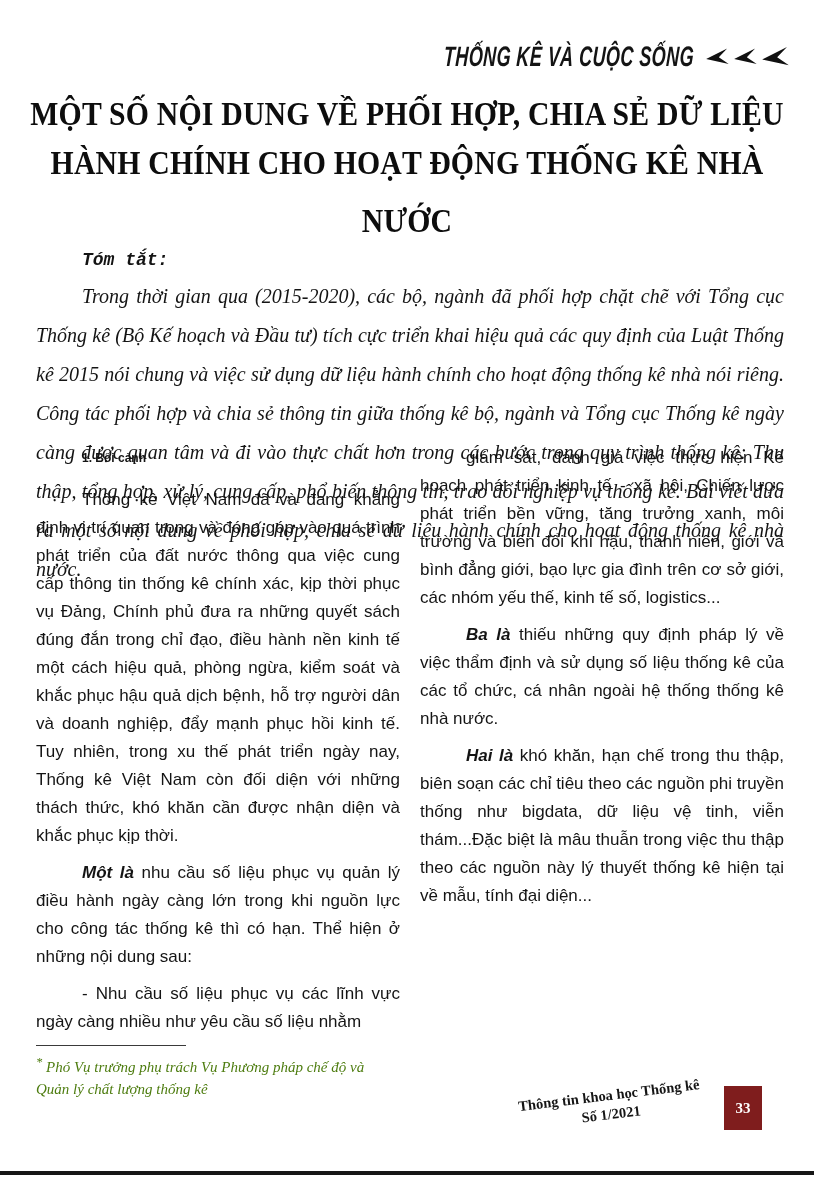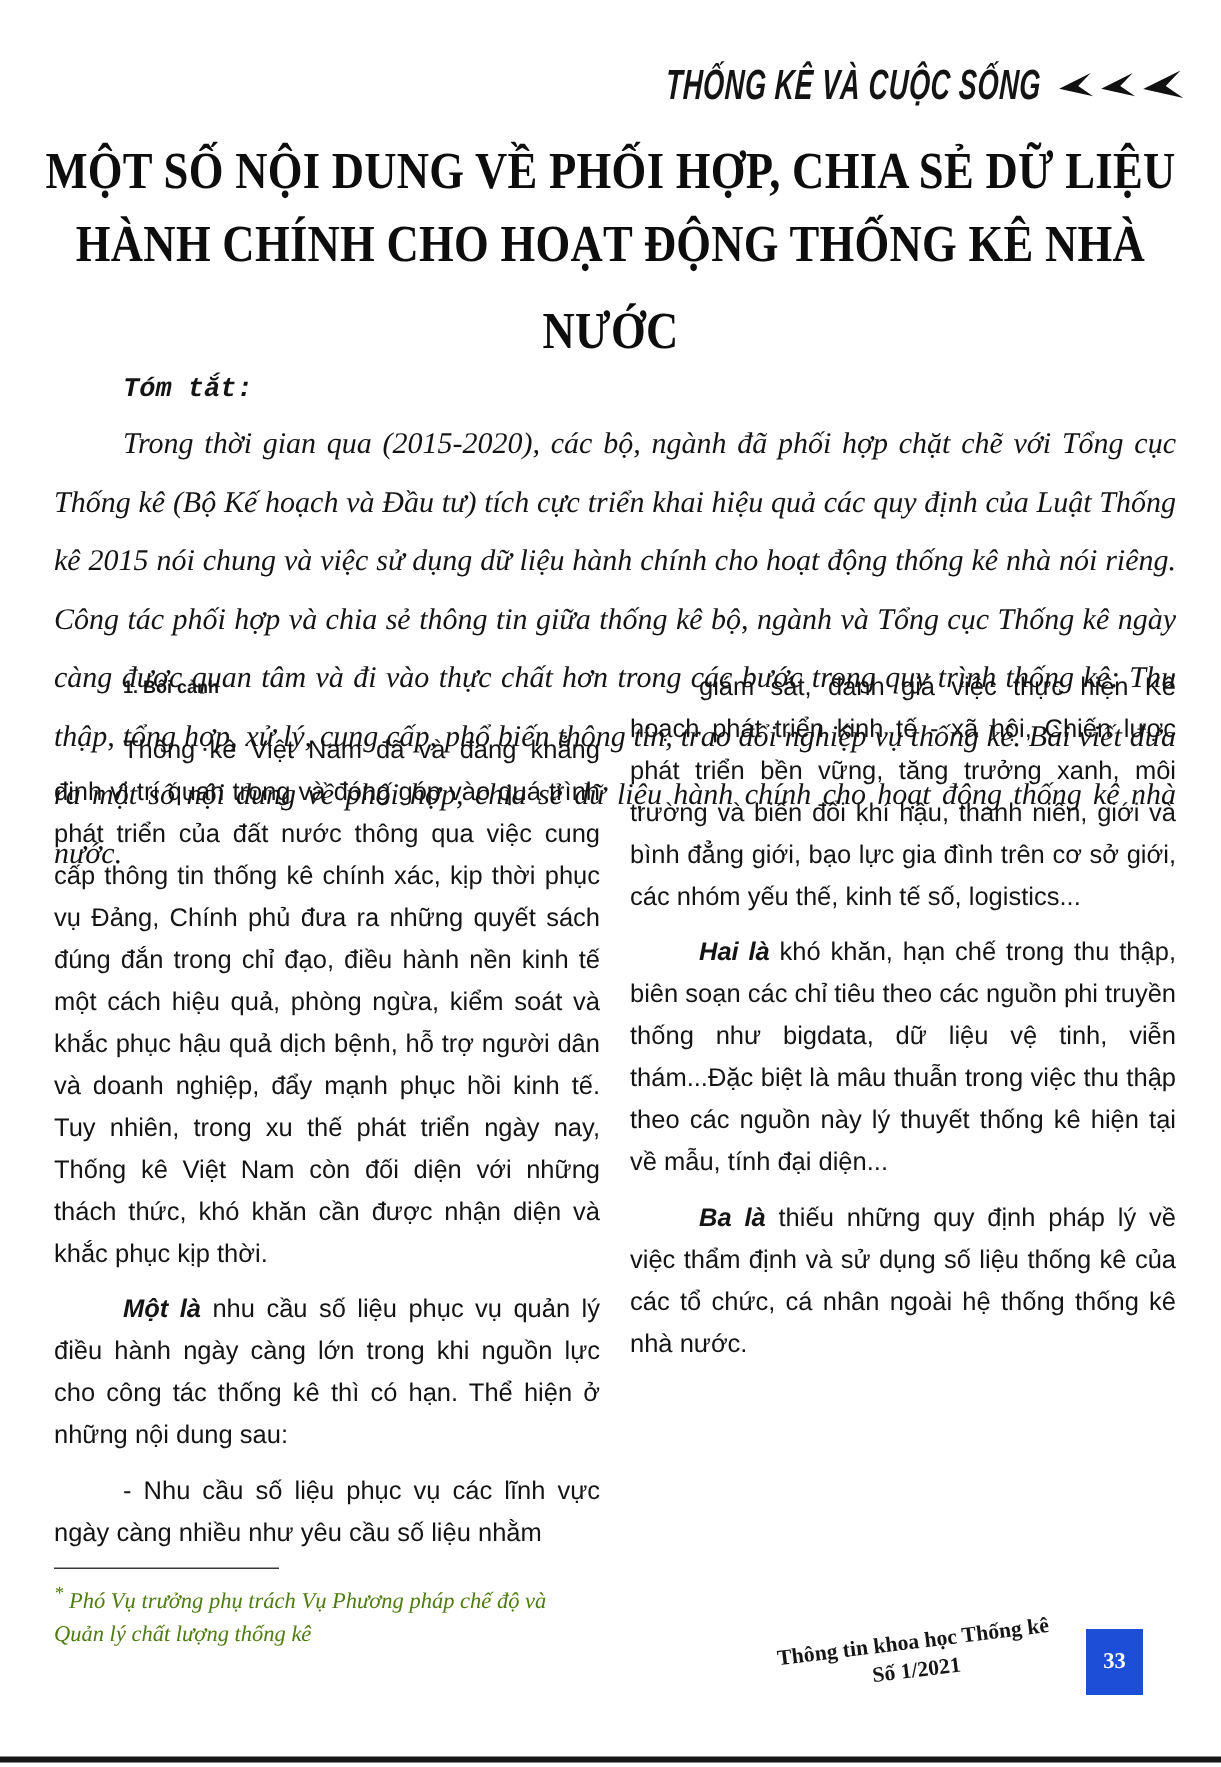--- a/index.html
+++ b/index.html
@@ -71,21 +71,21 @@
   }
   
   .footer-journal{
     position:absolute;top:1086px;right:104px;width:200px;
     text-align:center;font-family:"Liberation Serif", serif;
     font-weight:bold;font-size:14.5px;line-height:19px;color:#151515;
     transform:rotate(-7deg);
   }
   .page-number-badge{
     position:absolute;top:1086px;right:52px;width:38px;height:44px;
-    background:#1d4ed8;color:#fff;display:flex;align-items:center;
+    background:#7f1d1d;color:#fff;display:flex;align-items:center;
     justify-content:center;font-size:15px;font-weight:bold;
     font-family:"Liberation Serif", serif;
   }
   .bottom-edge-line{
     position:absolute;bottom:3px;left:0;width:100%;height:4px;background:#161616;
   }
 </style>
 </head>
 <body>
 
@@ -131,22 +131,22 @@
       <p><span class="lead">Một là</span><span> nhu cầu số liệu phục vụ quản lý điều hành ngày càng lớn trong khi nguồn lực cho công tác thống kê thì có hạn. Thể hiện ở những nội dung sau:</span></p>
       <p>- Nhu cầu số liệu phục vụ các lĩnh vực ngày càng nhiều như yêu cầu số liệu nhằm</p>
       <div class="footnote">
         <hr class="footnote-rule">
         <p class="footnote-text"><sup>*</sup><span> Phó Vụ trưởng phụ trách Vụ Phương pháp chế độ và Quản lý chất lượng thống kê</span></p>
       </div>
     </div>
 
     <div class="col">
       <p>giám sát, đánh giá việc thực hiện Kế hoạch phát triển kinh tế - xã hội, Chiến lược phát triển bền vững, tăng trưởng xanh, môi trường và biến đổi khí hậu, thanh niên, giới và bình đẳng giới, bạo lực gia đình trên cơ sở giới, các nhóm yếu thế, kinh tế số, logistics...</p>
+      <p><span class="lead">Ba là</span><span> thiếu những quy định pháp lý về việc thẩm định và sử dụng số liệu thống kê của các tổ chức, cá nhân ngoài hệ thống thống kê nhà nước.</span></p>
       <p><span class="lead">Hai là</span><span> khó khăn, hạn chế trong thu thập, biên soạn các chỉ tiêu theo các nguồn phi truyền thống như bigdata, dữ liệu vệ tinh, viễn thám...Đặc biệt là mâu thuẫn trong việc thu thập theo các nguồn này lý thuyết thống kê hiện tại về mẫu, tính đại diện...</span></p>
-      <p><span class="lead">Ba là</span><span> thiếu những quy định pháp lý về việc thẩm định và sử dụng số liệu thống kê của các tổ chức, cá nhân ngoài hệ thống thống kê nhà nước.</span></p>
     </div>
 
   </div>
 
   <div class="footer-journal">
     <span>Thông tin khoa học Thống kê</span><br>
     <span>Số 1/2021</span>
   </div>
 
   <div class="page-number-badge">33</div>

